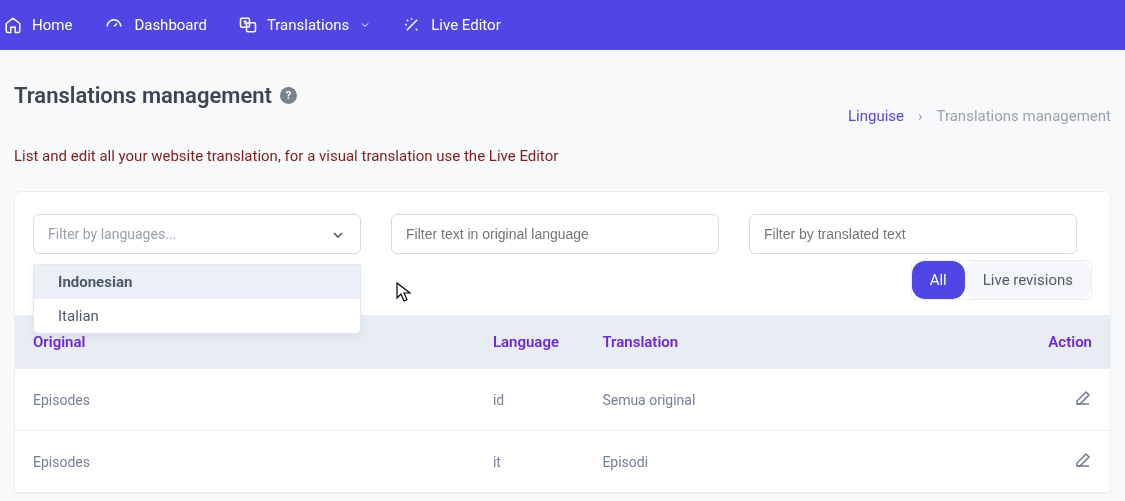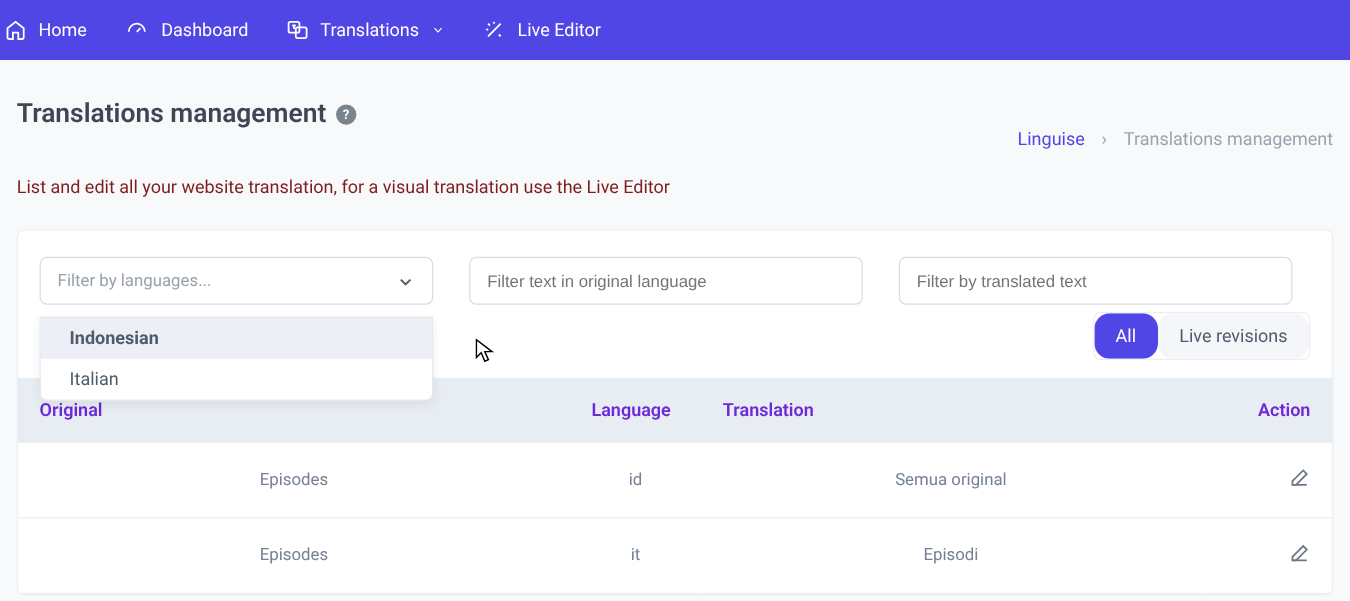--- a/index.html
+++ b/index.html
@@ -116,21 +116,20 @@
   font-weight: 600;
   color: #6d28d9;
   padding: 18px 18px;
 }
 .table th.action { text-align: right; }
 .table td {
   padding: 20px 18px;
   font-size: 14px;
   color: #758092;
   border-bottom: 1px solid #eceef2;
-  text-align: center;
 }
 .table td.action { text-align: right; }
 .edit-icon { cursor: pointer; display: inline-block; }
 .cursor-pointer {
   position: absolute;
   left: 381px; top: 90px;
   z-index: 20;
 }
 </style>
 </head>

